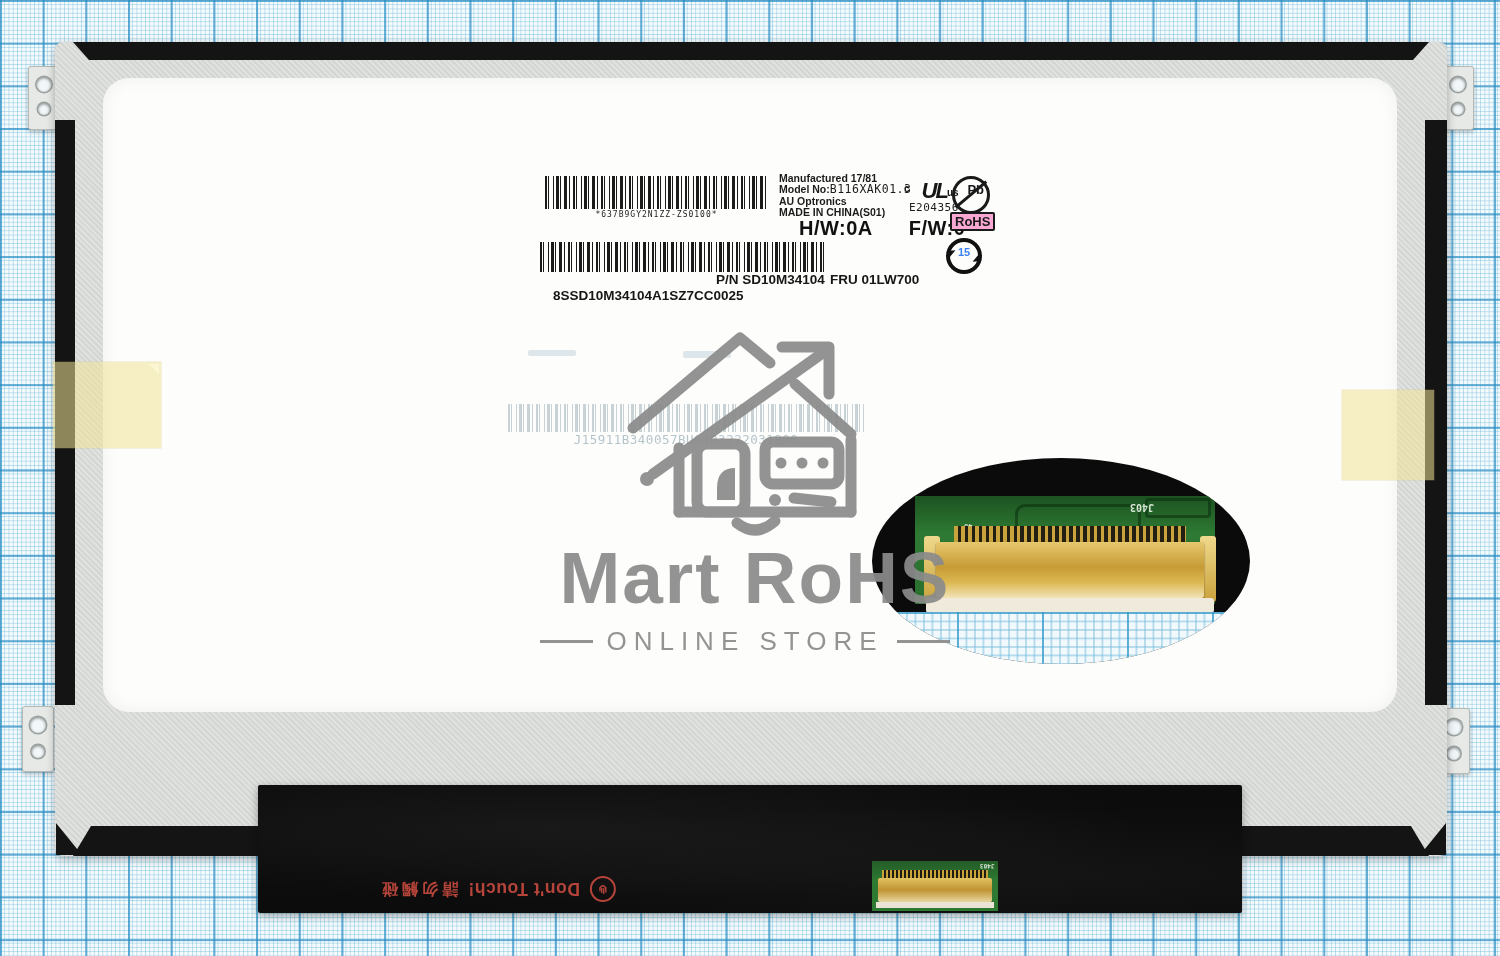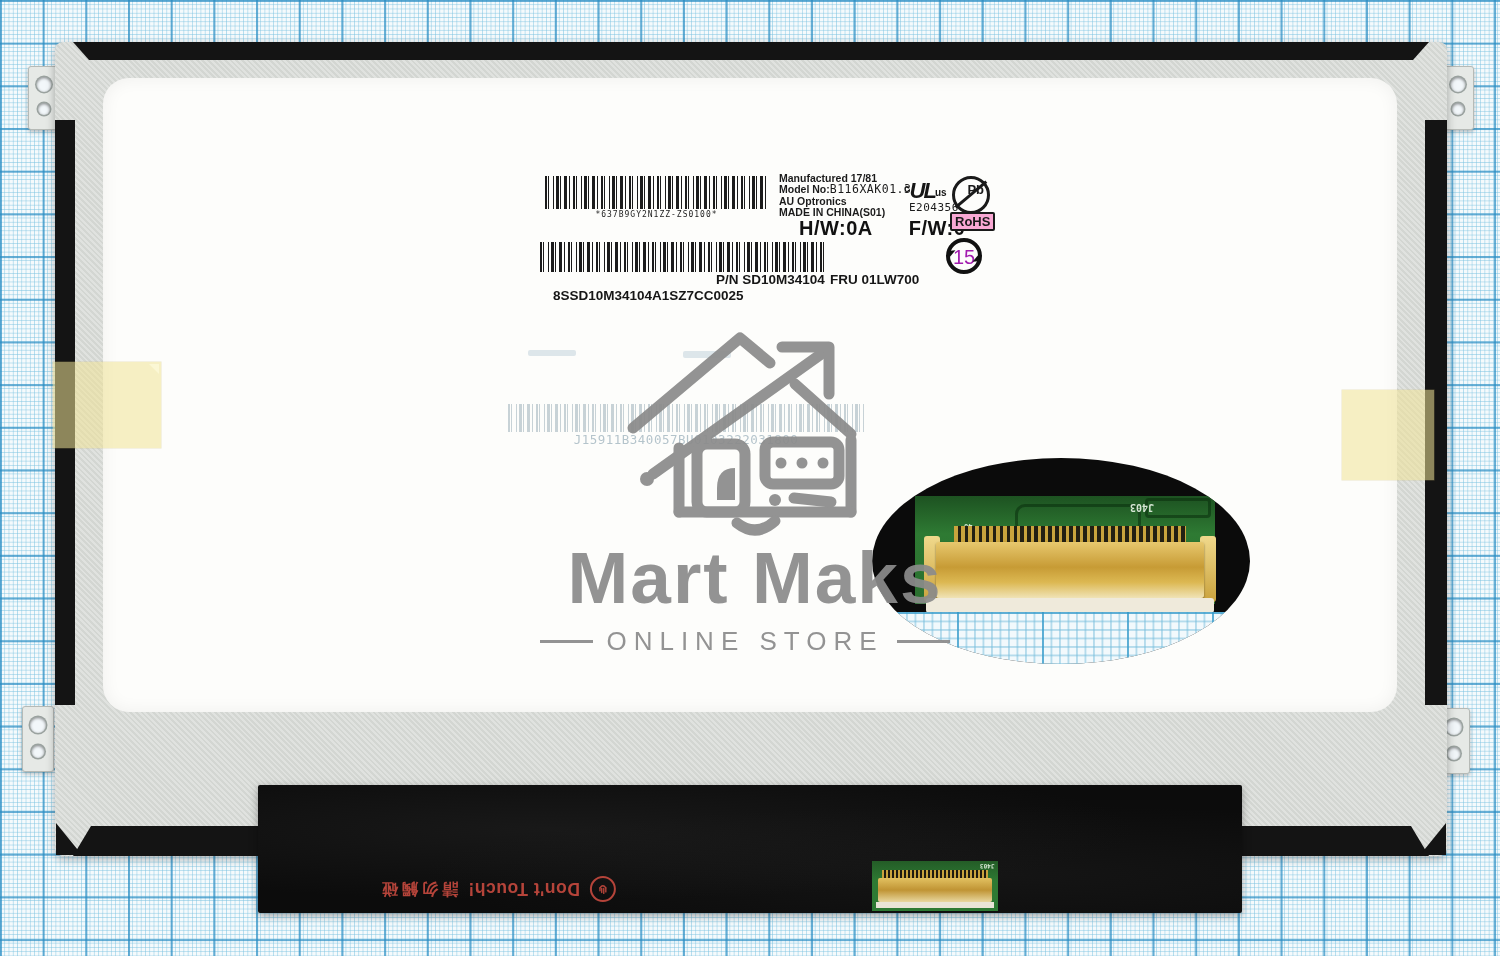--- a/index.html
+++ b/index.html
@@ -40,30 +40,30 @@
        currentColor 19px 22px, transparent 22px 24px,
        currentColor 24px 25px, transparent 25px 28px);}
   .ink{color:#1b1b1b;}
   .lbl-line{font-weight:bold;font-size:10.5px;line-height:11.3px;color:#1b1b1b;white-space:nowrap;}
   .mono{font-family:"DejaVu Sans Mono", monospace;}
   .hwfw{font-weight:bold;font-size:20px;color:#111;letter-spacing:.5px;white-space:nowrap;}
   .cap1{font-size:8px;letter-spacing:1px;color:#222;text-align:center;font-family:"DejaVu Sans Mono",monospace;}
   .cap2{font-weight:bold;font-size:13.5px;color:#161616;white-space:nowrap;}
   .ul-badge{color:#161616;white-space:nowrap;}
   .ul-c{font-size:10px;font-weight:bold;vertical-align:6px;}
-  .ul-mark{font-size:22px;font-weight:900;font-style:italic;letter-spacing:-2px;}
+  .ul-mark{font-size:22px;font-weight:900;font-style:italic;letter-spacing:-2px;margin-left:12px;}
   .ul-us{font-size:10px;font-weight:bold;vertical-align:2px;}
   .ul-file{font-size:11px;color:#1b1b1b;letter-spacing:.5px;font-family:"DejaVu Sans Mono",monospace;}
   .pb-badge{position:absolute;width:32px;height:32px;border:3px solid #1a1a1a;border-radius:50%;}
   .pb-slash{position:absolute;left:-4px;top:14px;width:40px;height:3px;background:#1a1a1a;transform:rotate(-40deg);}
   .pb-txt{position:absolute;right:3px;top:3px;font-weight:bold;font-size:13px;color:#1a1a1a;}
   .rohs{position:absolute;border:2px solid #1a1a1a;border-radius:2px;padding:0 3px;
         font-weight:bold;font-size:13px;color:#1a1a1a;background:#f9a8d4;}
   .epup{position:absolute;width:28px;height:28px;border:4px solid #111;border-radius:50%;background:#fdfdfb;}
-  .epup span.n{position:absolute;left:0;right:0;top:4px;text-align:center;font-weight:400;font-size:20px;color:#a21caf;}
+  .epup span.n{position:absolute;left:0;right:0;top:4px;text-align:center;font-weight:700;font-size:11px;color:#3b82f6;}
   .tri{position:absolute;width:0;height:0;border:6px solid transparent;}
   .smudge{position:absolute;background:#dde6ea;border-radius:2px;}
   .wm-title{position:absolute;left:495px;top:536px;width:520px;text-align:center;
             font-size:73px;font-weight:700;letter-spacing:2px;color:#8b8b8b;opacity:.92;}
   .wm-subrow{position:absolute;left:540px;top:610px;width:410px;display:flex;align-items:center;
              justify-content:center;gap:13px;opacity:.92;margin-top:16px;}
   .wm-line{width:92px;height:3px;background:#8b8b8b;}
   .wm-sub{font-size:26px;font-weight:500;letter-spacing:7px;color:#8b8b8b;white-space:nowrap;}
   
   .inset{position:absolute;left:872px;top:458px;width:378px;height:206px;border-radius:50%;
@@ -240,21 +240,21 @@
       <rect x="78" y="128" width="48" height="68" rx="10"></rect>
       <path d="M116 152 Q98 152 98 172 L98 184 L116 184 Z" fill="#8b8b8b" stroke="none"></path>
       <rect x="146" y="126" width="74" height="42" rx="8"></rect>
       <circle cx="162" cy="147" r="5.5" fill="#8b8b8b" stroke="none"></circle>
       <circle cx="183" cy="147" r="5.5" fill="#8b8b8b" stroke="none"></circle>
       <circle cx="204" cy="147" r="5.5" fill="#8b8b8b" stroke="none"></circle>
       <circle cx="156" cy="184" r="6" fill="#8b8b8b" stroke="none"></circle>
       <path d="M175 182 L212 186"></path>
       <path d="M118 207 Q137 222 156 205"></path>
     </svg>
-    <div class="wm-title">Mart Maks</div>
+    <div class="wm-title">Mart RoHS</div>
     <div class="wm-subrow">
       <span class="wm-line"></span>
       <span class="wm-sub">ONLINE STORE</span>
       <span class="wm-line"></span>
     </div>
   </div>
 
 </div>
 
 </body></html>

